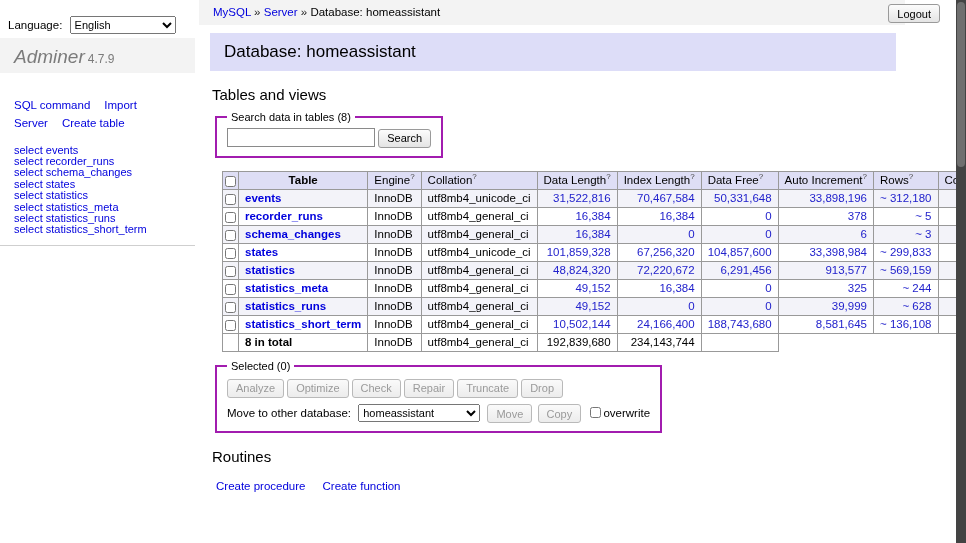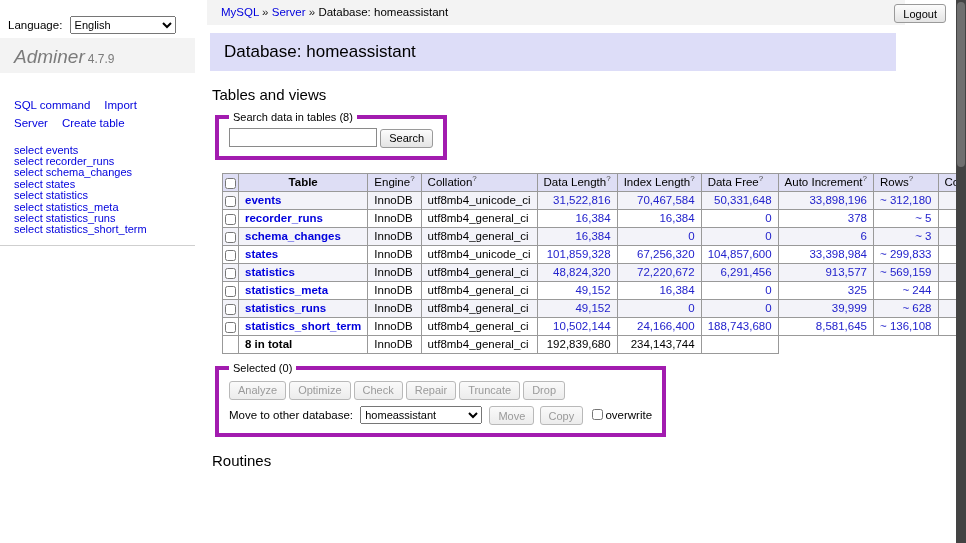--- a/index.html
+++ b/index.html
@@ -23,37 +23,37 @@
   .db-row select { width: 112px; font-size: 11px; margin-left: 4px; height: 18px; }
   .menu-links { margin: 14px 0 12px; line-height: 1.55; font-size: 11.5px; }
   .menu-links a { margin-right: 14px; }
   .table-list { list-style: none; margin: 4px 0 0; padding: 0; }
   .table-list li { margin: 0; padding: 0; line-height: 11.4px; }
   .table-list a { font-size: 11px; white-space: nowrap; }
 
   
   .content { position: absolute; left: 195px; top: 0; right: 10px; bottom: 0; overflow: hidden; }
   .breadcrumb {
-    position: absolute; left: 12px; top: 0; right: 51px; height: 25px; line-height: 25px;
+    position: absolute; left: 4px; top: 0; right: 51px; height: 25px; line-height: 25px;
     background: var(--breadcrumb-bg, #f3f3f3); padding: 0 14px; font-size: 11.5px; white-space: nowrap;
   }
   .bc-sep { color: #222; }
-  .logout { position: absolute; top: 4px; right: 10px; }
+  .logout { position: absolute; top: 4px; right: 16px; }
   .main-col { position: absolute; top: 25px; left: 0; right: 0; bottom: 0; padding: 8px 60px 0 15px; }
 
   .page-title {
     background: var(--accent, #ddddf8); margin: 0; padding: 9px 14px;
     font-size: 17px; font-weight: normal;
   }
   .link-row { margin: 15px 0 0 6px; font-size: 11.5px; }
   .link-row a { margin-right: 17px; }
   .section-title { font-size: 15px; font-weight: normal; margin: 15px 0 0 2px; }
 
   fieldset {
-    display: inline-block; border: 4px solid #a21caf; margin: 8px 0 0 5px;
+    display: inline-block; border: 2px solid #a21caf; margin: 8px 0 0 5px;
     padding: 5px 10px 8px; font-size: 11.5px;
   }
   legend { padding: 0 4px; font-size: 11px; }
   .search-input { width: 148px; height: 19px; border: 1px solid #8a8a8a; font-size: 11.5px; padding: 1px 4px; }
 
   .btn {
     font-family: inherit; font-size: 11px; padding: 2px 8px; height: 19px;
     border: 1px solid #9a9a9a; border-radius: 3px;
     background: linear-gradient(#fcfcfc, #e4e4e4); color: #000; cursor: pointer; vertical-align: middle;
   }
@@ -271,20 +271,21 @@
           <button class="btn gray">Move</button>
           <button class="btn gray">Copy</button>
           <label class="overwrite">
             <input type="checkbox" style=""><span>overwrite</span>
           </label>
         </div>
       </fieldset>
 
 
       <h3 class="section-title">Routines</h3>
+      <p class="link-row"><a>Create procedure</a><a>Create function</a></p>
 
       
     </div>
   </main>
 
   <div class="scrollbar">
     <div class="thumb"></div>
   </div>
 </div>
 

